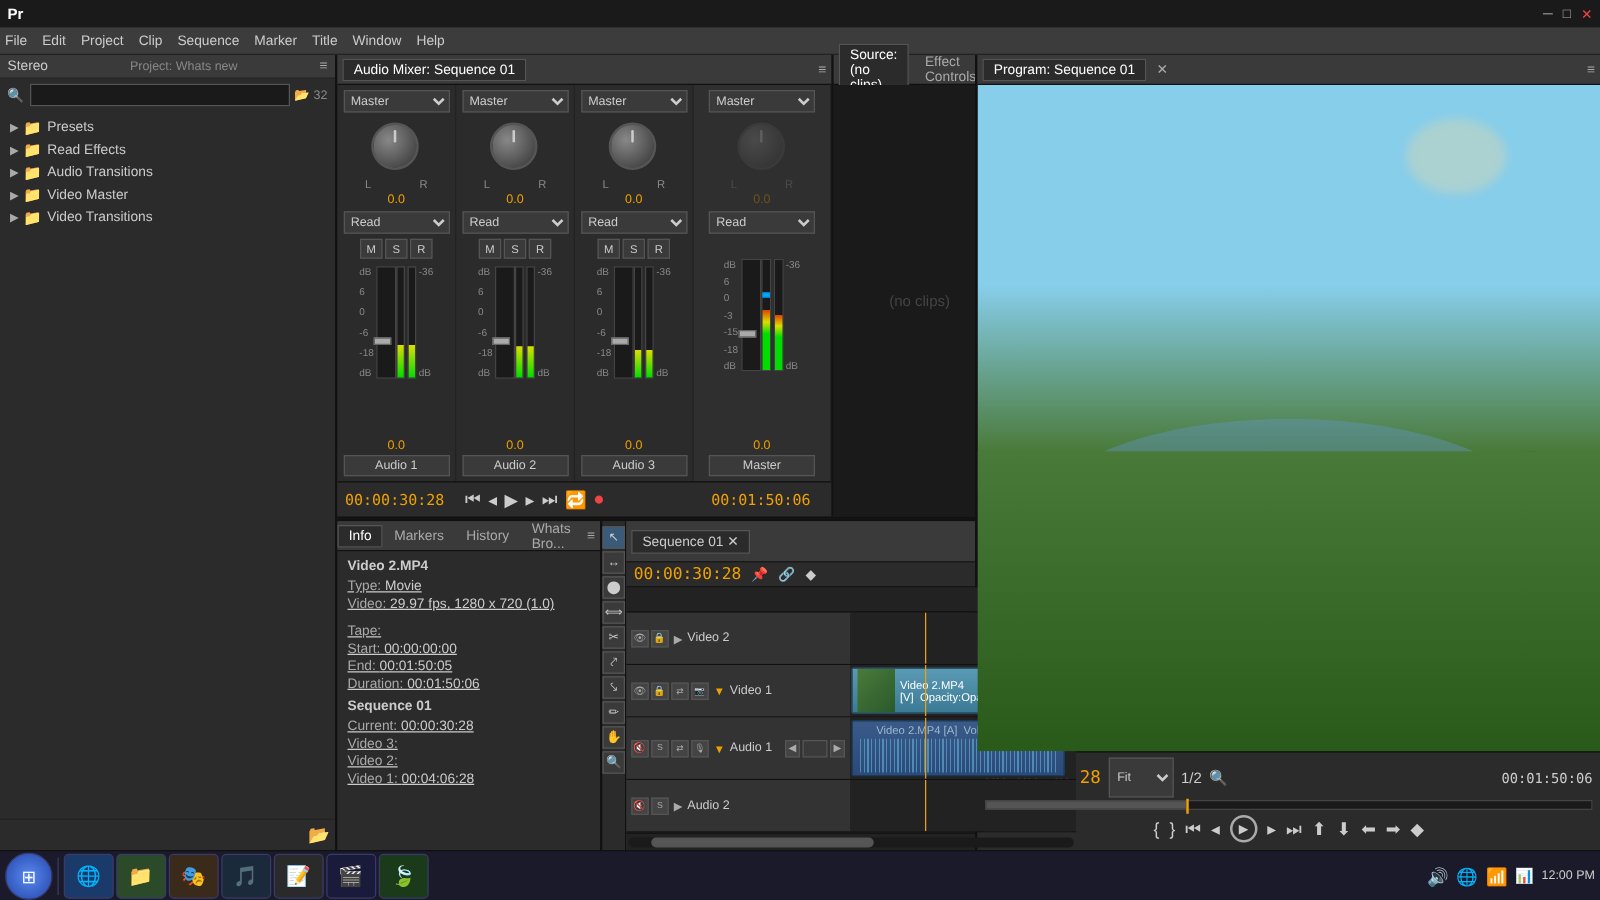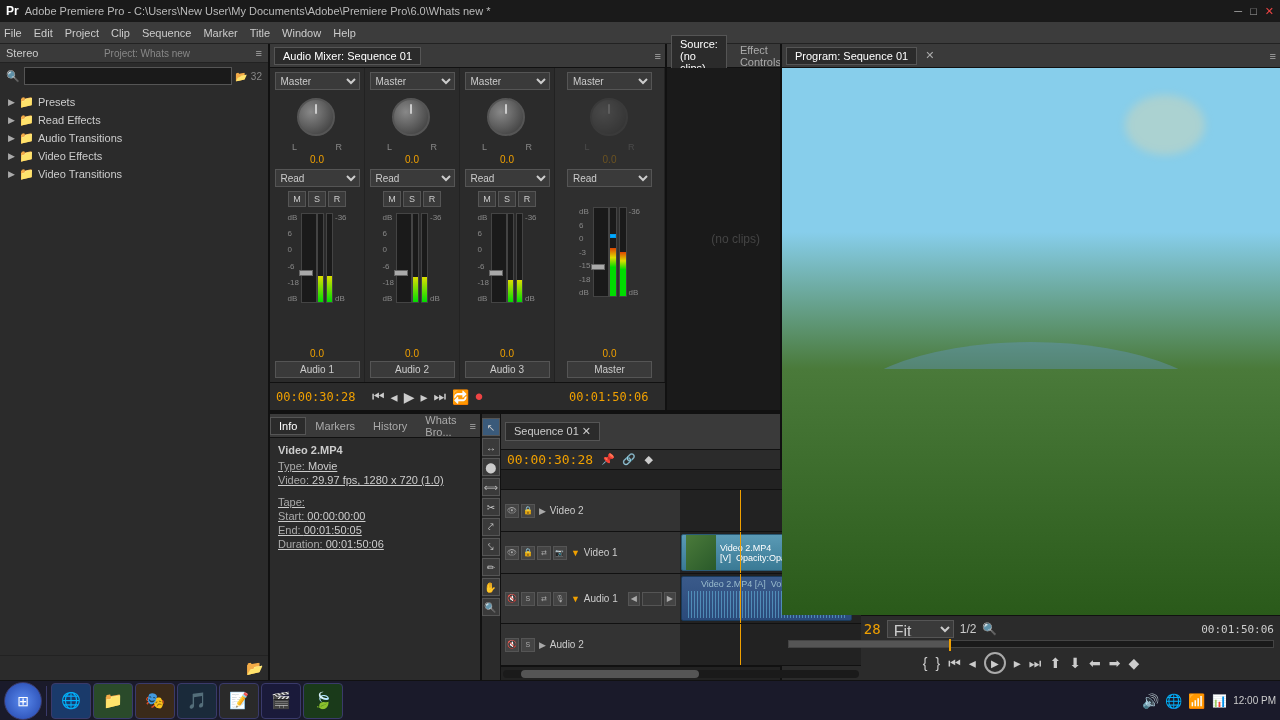--- a/index.html
+++ b/index.html
@@ -338,22 +338,22 @@
     .program-bar1 {
       display: flex;
       align-items: center;
       gap: 6px;
       margin-bottom: 2px;
     }
     .fit-dropdown {
       background: #3a3a3a;
       border: 1px solid #555;
       color: #ccc;
-      font-size: 16px;
-      height: 18px;
+      font-size: 10px;
+      height: 32px;
       padding: 1px 2px;
     }
     .zoom-btn { color: #ccc; cursor: pointer; font-size: 12px; }
     .duration { color: #ccc; font-size: 11px; font-family: monospace; margin-left: auto; }
     .scrubber-bar {
       height: 8px;
       background: #1a1a1a;
       border: 1px solid #444;
       margin: 2px 0;
       position: relative;
@@ -443,24 +443,24 @@
 
     
     #timeline-panel {
       flex: 1;
       background: #2b2b2b;
       display: flex;
       flex-direction: column;
     }
     #timeline-tab-bar {
       background: #3a3a3a;
-      height: 36px;
-      display: flex;
-      align-items: center;
-      padding: 4px 4px;
+      height: 21px;
+      display: flex;
+      align-items: center;
+      padding: 16px 4px;
       border-bottom: 1px solid #111;
     }
     .timeline-tab {
       padding: 2px 8px;
       font-size: 11px;
       cursor: pointer;
       color: #ccc;
       background: #2b2b2b;
       border: 1px solid #555;
     }
@@ -702,21 +702,20 @@
       color: #ccc;
       font-size: 10px;
     }
     .tool-btn.active { background: #3a5a7a; }
   </style>
 </head>
 <body>
 
 <div id="titlebar">
   <span class="logo">Pr</span>
-  <span>Adobe Premiere Pro - C:\Users\New User\My Documents\Adobe\Premiere Pro\6.0\Whats new *</span>
   <div style="margin-left:auto;display:flex;gap:8px;align-items:center;">
     <span style="cursor:pointer;color:#aaa;">─</span>
     <span style="cursor:pointer;color:#aaa;">□</span>
     <span style="cursor:pointer;color:#e44;">✕</span>
   </div>
 </div>
 
 <div id="menubar">
   <span>File</span>
   <span>Edit</span>
@@ -754,21 +753,21 @@
         <span class="tree-label">Read Effects</span>
       </div>
       <div class="tree-item">
         <span class="tree-arrow">▶</span>
         <span class="tree-folder">📁</span>
         <span class="tree-label">Audio Transitions</span>
       </div>
       <div class="tree-item">
         <span class="tree-arrow">▶</span>
         <span class="tree-folder">📁</span>
-        <span class="tree-label">Video Effects</span>
+        <span class="tree-label">Video Master</span>
       </div>
       <div class="tree-item">
         <span class="tree-arrow">▶</span>
         <span class="tree-folder">📁</span>
         <span class="tree-label">Video Transitions</span>
       </div>
     </div>
 
     <div style="margin-top:auto;padding:4px;border-top:1px solid #222;display:flex;justify-content:flex-end;">
       <span style="color:#aaa;cursor:pointer;font-size:14px;">📂</span>
@@ -1043,20 +1042,27 @@
         </div>
         <div id="info-content">
           <div class="info-filename">Video 2.MP4</div>
           <div class="info-row"><span class="info-label">Type: </span>Movie</div>
           <div class="info-row"><span class="info-label">Video: </span>29.97 fps, 1280 x 720 (1.0)</div>
           <div class="info-separator"></div>
           <div class="info-row"><span class="info-label">Tape: </span></div>
           <div class="info-row"><span class="info-label">Start: </span>00:00:00:00</div>
           <div class="info-row"><span class="info-label">End: </span>00:01:50:05</div>
           <div class="info-row"><span class="info-label">Duration: </span>00:01:50:06</div>
+          <div class="info-sequence">
+            <div class="info-sequence-title">Sequence 01</div>
+            <div class="info-row"><span class="info-label">Current: </span>00:00:30:28</div>
+            <div class="info-row"><span class="info-label">Video 3: </span></div>
+            <div class="info-row"><span class="info-label">Video 2: </span></div>
+            <div class="info-row"><span class="info-label">Video 1: </span>00:04:06:28</div>
+          </div>
         </div>
       </div>
 
       <div id="tool-panel">
         <div class="tool-btn active">↖</div>
         <div class="tool-btn">↔</div>
         <div class="tool-btn">⬤</div>
         <div class="tool-btn">⟺</div>
         <div class="tool-btn">✂</div>
         <div class="tool-btn">⤤</div>

